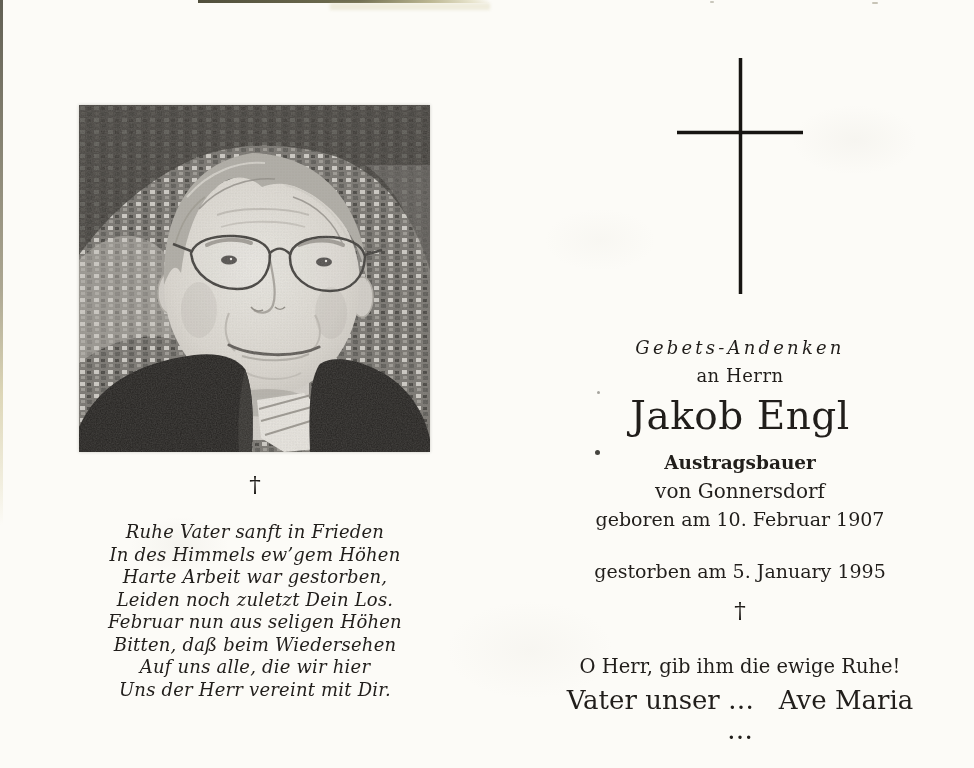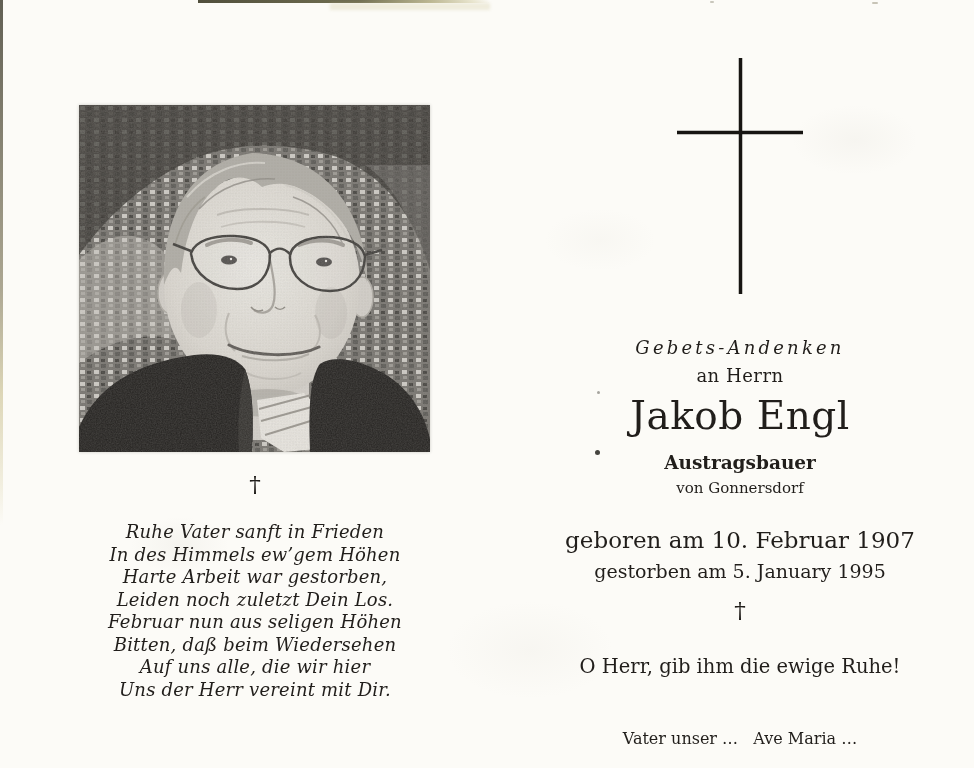--- a/index.html
+++ b/index.html
@@ -52,26 +52,26 @@
     font-style:italic;font-size:18px;line-height:22.5px;letter-spacing:.2px;}
 
   
   .right-col{position:absolute;left:558px;top:0;width:364px;height:768px;text-align:center;}
   .right-col > div{position:absolute;left:0;width:100%;}
   .cross-wrap{position:absolute;left:119px;top:56px;width:130px;height:240px;}
   .card-header{top:337px;font-size:18px;letter-spacing:3.2px;font-style:italic;}
   .salutation{top:365px;font-size:18px;letter-spacing:.5px;}
   .deceased-name{top:393px;font-size:39px;letter-spacing:.5px;}
   .occupation{top:452px;font-size:18.5px;font-weight:bold;}
-  .origin{top:479px;font-size:15px;text-align:center;}
-  .born{top:527px;font-size:23px;}
+  .origin{top:479px;font-size:20px;text-align:center;}
+  .born{top:508px;font-size:19px;}
   .died{top:560px;font-size:19px;}
   .dagger-right{top:599px;}
   .prayer-1{top:655px;font-size:19.5px;}
-  .prayer-2{top:685px;font-size:16px;margin-top:44px;}
+  .prayer-2{top:685px;font-size:26px;}
 </style>
 </head>
 <body>
 
 <div class="scan">
 
   <div class="edge-top"></div>
   <div class="edge-top-smear"></div>
   <div class="edge-left"></div>
   <div class="speck speck-a"></div>

